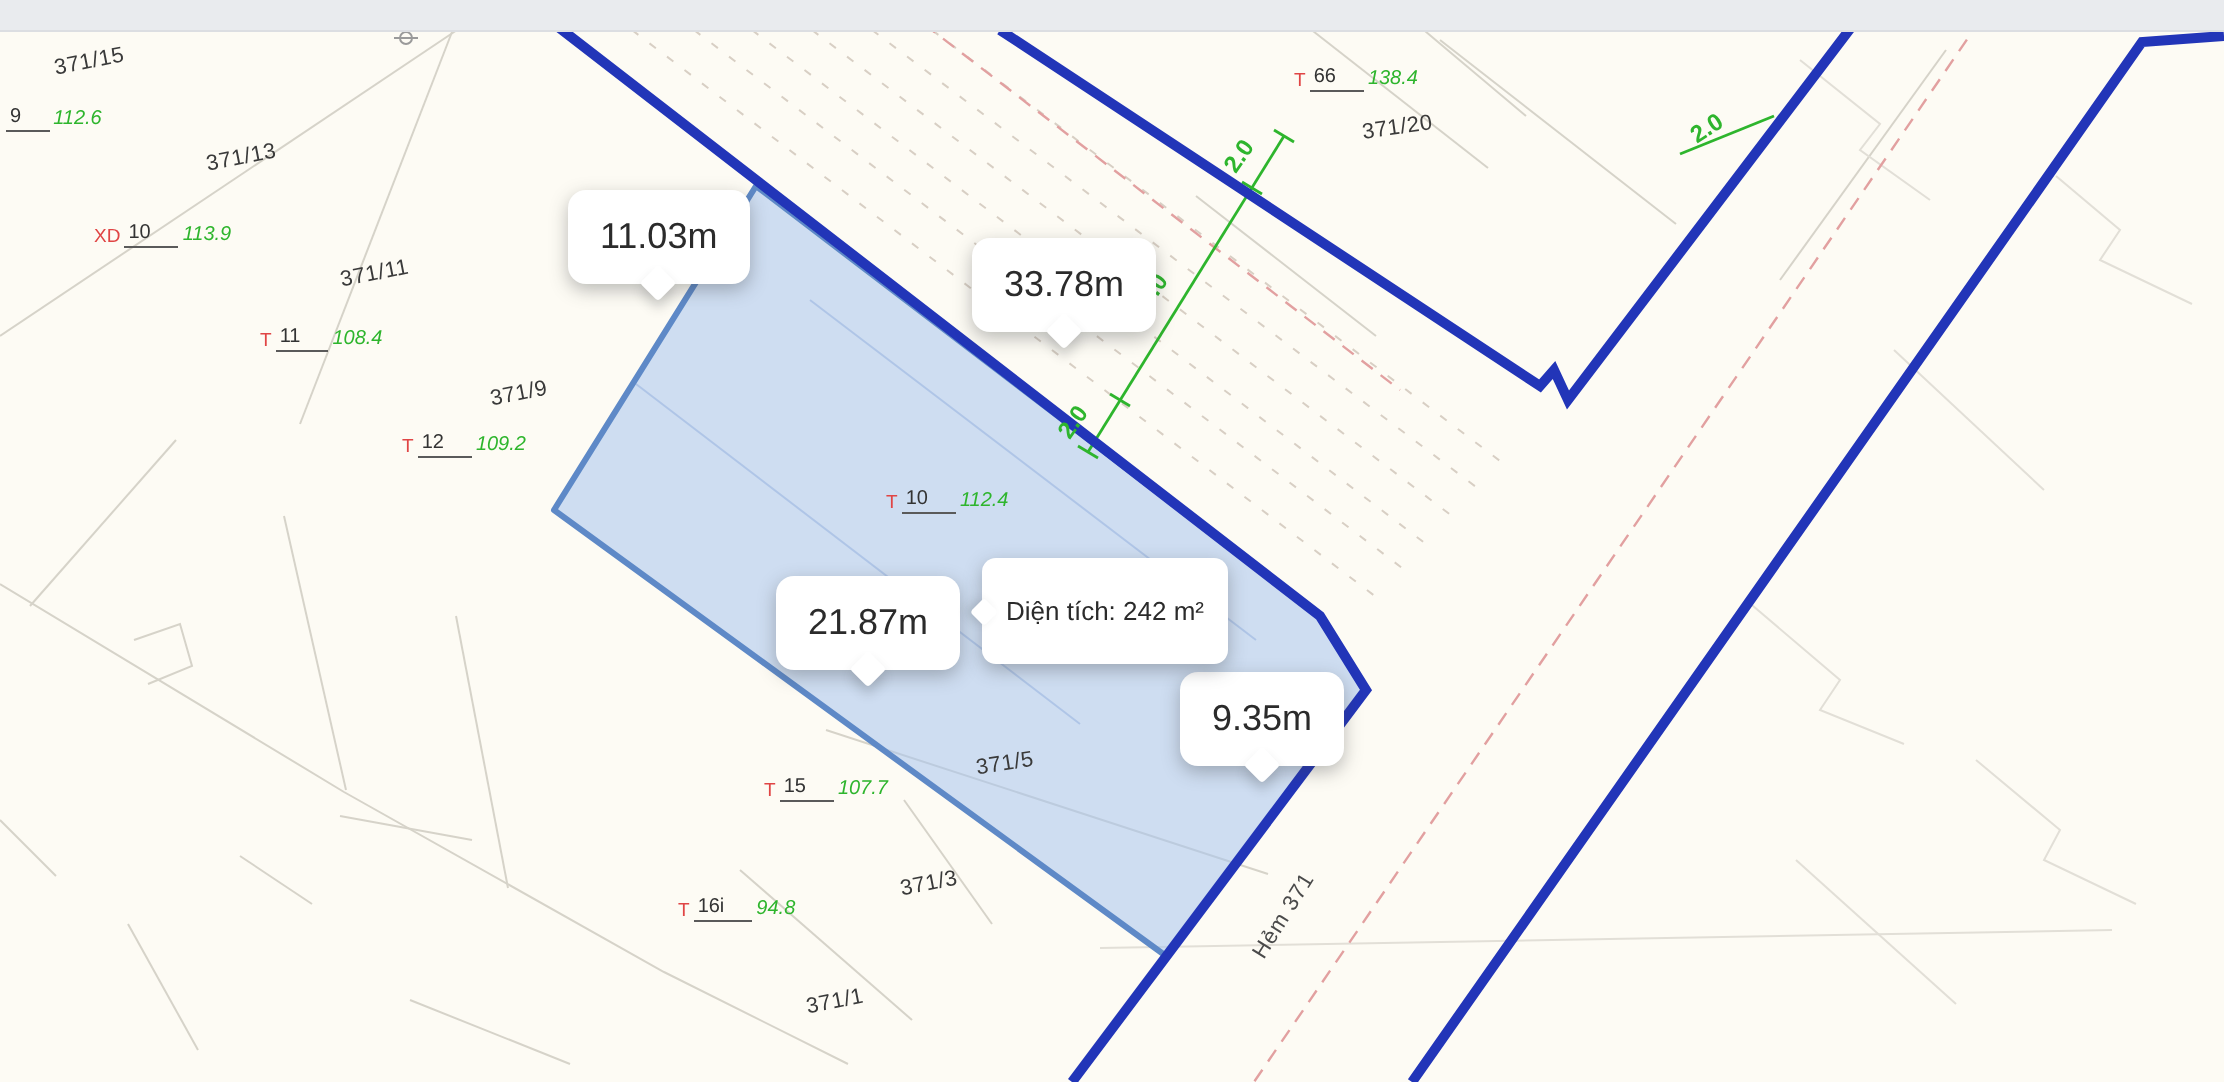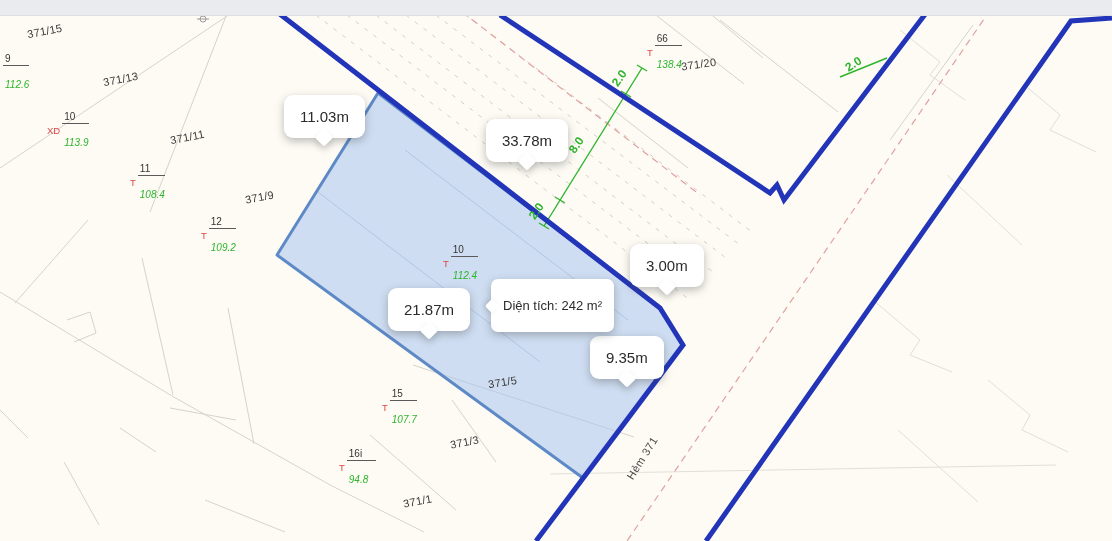--- a/index.html
+++ b/index.html
@@ -12,27 +12,27 @@
   
   .plabel{position:absolute;font-size:11px;color:#3a3a3a;letter-spacing:.3px;
           transform:rotate(-11deg);white-space:nowrap;z-index:2;}
   .street-label{position:absolute;font-size:11px;color:#4a4a4a;white-space:nowrap;
           transform:rotate(-58deg);z-index:2;letter-spacing:.5px;}
   .dimlabel{position:absolute;font-size:12px;font-weight:bold;color:#2eb52d;
           transform:rotate(-55deg);z-index:2;white-space:nowrap;}
   .lotmark{position:absolute;display:flex;align-items:center;z-index:2;
           font-size:10px;line-height:10px;white-space:nowrap;}
   .lotmark .pfx{color:#e04545;font-size:9.5px;margin-right:2px;transform:translateY(1px);}
-  .lotmark .frac{display:flex;flex-direction:column;gap:12px;}
+  .lotmark .frac{display:flex;flex-direction:row;}
   .lotmark .num{color:#333;border-bottom:1.2px solid #5a5a5a;
           padding:0 14px 1px 2px;line-height:11px;}
   .lotmark .den{color:#2eb52d;padding:1px 0 0 2px;line-height:11px;font-style:italic;}
 
   
-  .tooltip{position:absolute;background:#fff;color:#2b2b2b;font-size:15px;
+  .tooltip{position:absolute;background:#fff;color:#2b2b2b;font-size:18px;
           padding:13px 16px;border-radius:9px;z-index:6;white-space:nowrap;
           box-shadow:0 3px 9px rgba(60,64,67,.35);}
   .tooltip .tail{position:absolute;left:50%;bottom:-6px;width:13px;height:13px;
           background:#fff;transform:translateX(-50%) rotate(45deg);
           border-radius:2px;box-shadow:3px 3px 6px rgba(60,64,67,.22);}
   .tooltip.small{font-size:13px;padding:19px 12px;border-radius:7px;}
   .tooltip .tail-left{position:absolute;left:-4px;top:50%;width:10px;height:10px;
           background:#fff;transform:translateY(-50%) rotate(45deg);
           border-radius:2px;box-shadow:-2px 2px 5px rgba(60,64,67,.18);}
 </style>
@@ -194,24 +194,20 @@
   <div class="dimlabel" style="left:845px;top:57px;transform:rotate(-33deg)">2.0</div>
 
   <div class="tooltip" style="left:284px;top:95px">
     <span>11.03m</span>
     <div class="tail"></div>
   </div>
   <div class="tooltip" style="left:486px;top:119px">
     <span>33.78m</span>
     <div class="tail"></div>
   </div>
-  <div class="tooltip" style="left:630px;top:244px">
-    <span>3.00m</span>
-    <div class="tail"></div>
-  </div>
   <div class="tooltip" style="left:388px;top:288px">
     <span>21.87m</span>
     <div class="tail"></div>
   </div>
   <div class="tooltip" style="left:590px;top:336px">
     <span>9.35m</span>
     <div class="tail"></div>
   </div>
 
   <div class="tooltip small" style="left:491px;top:279px">

